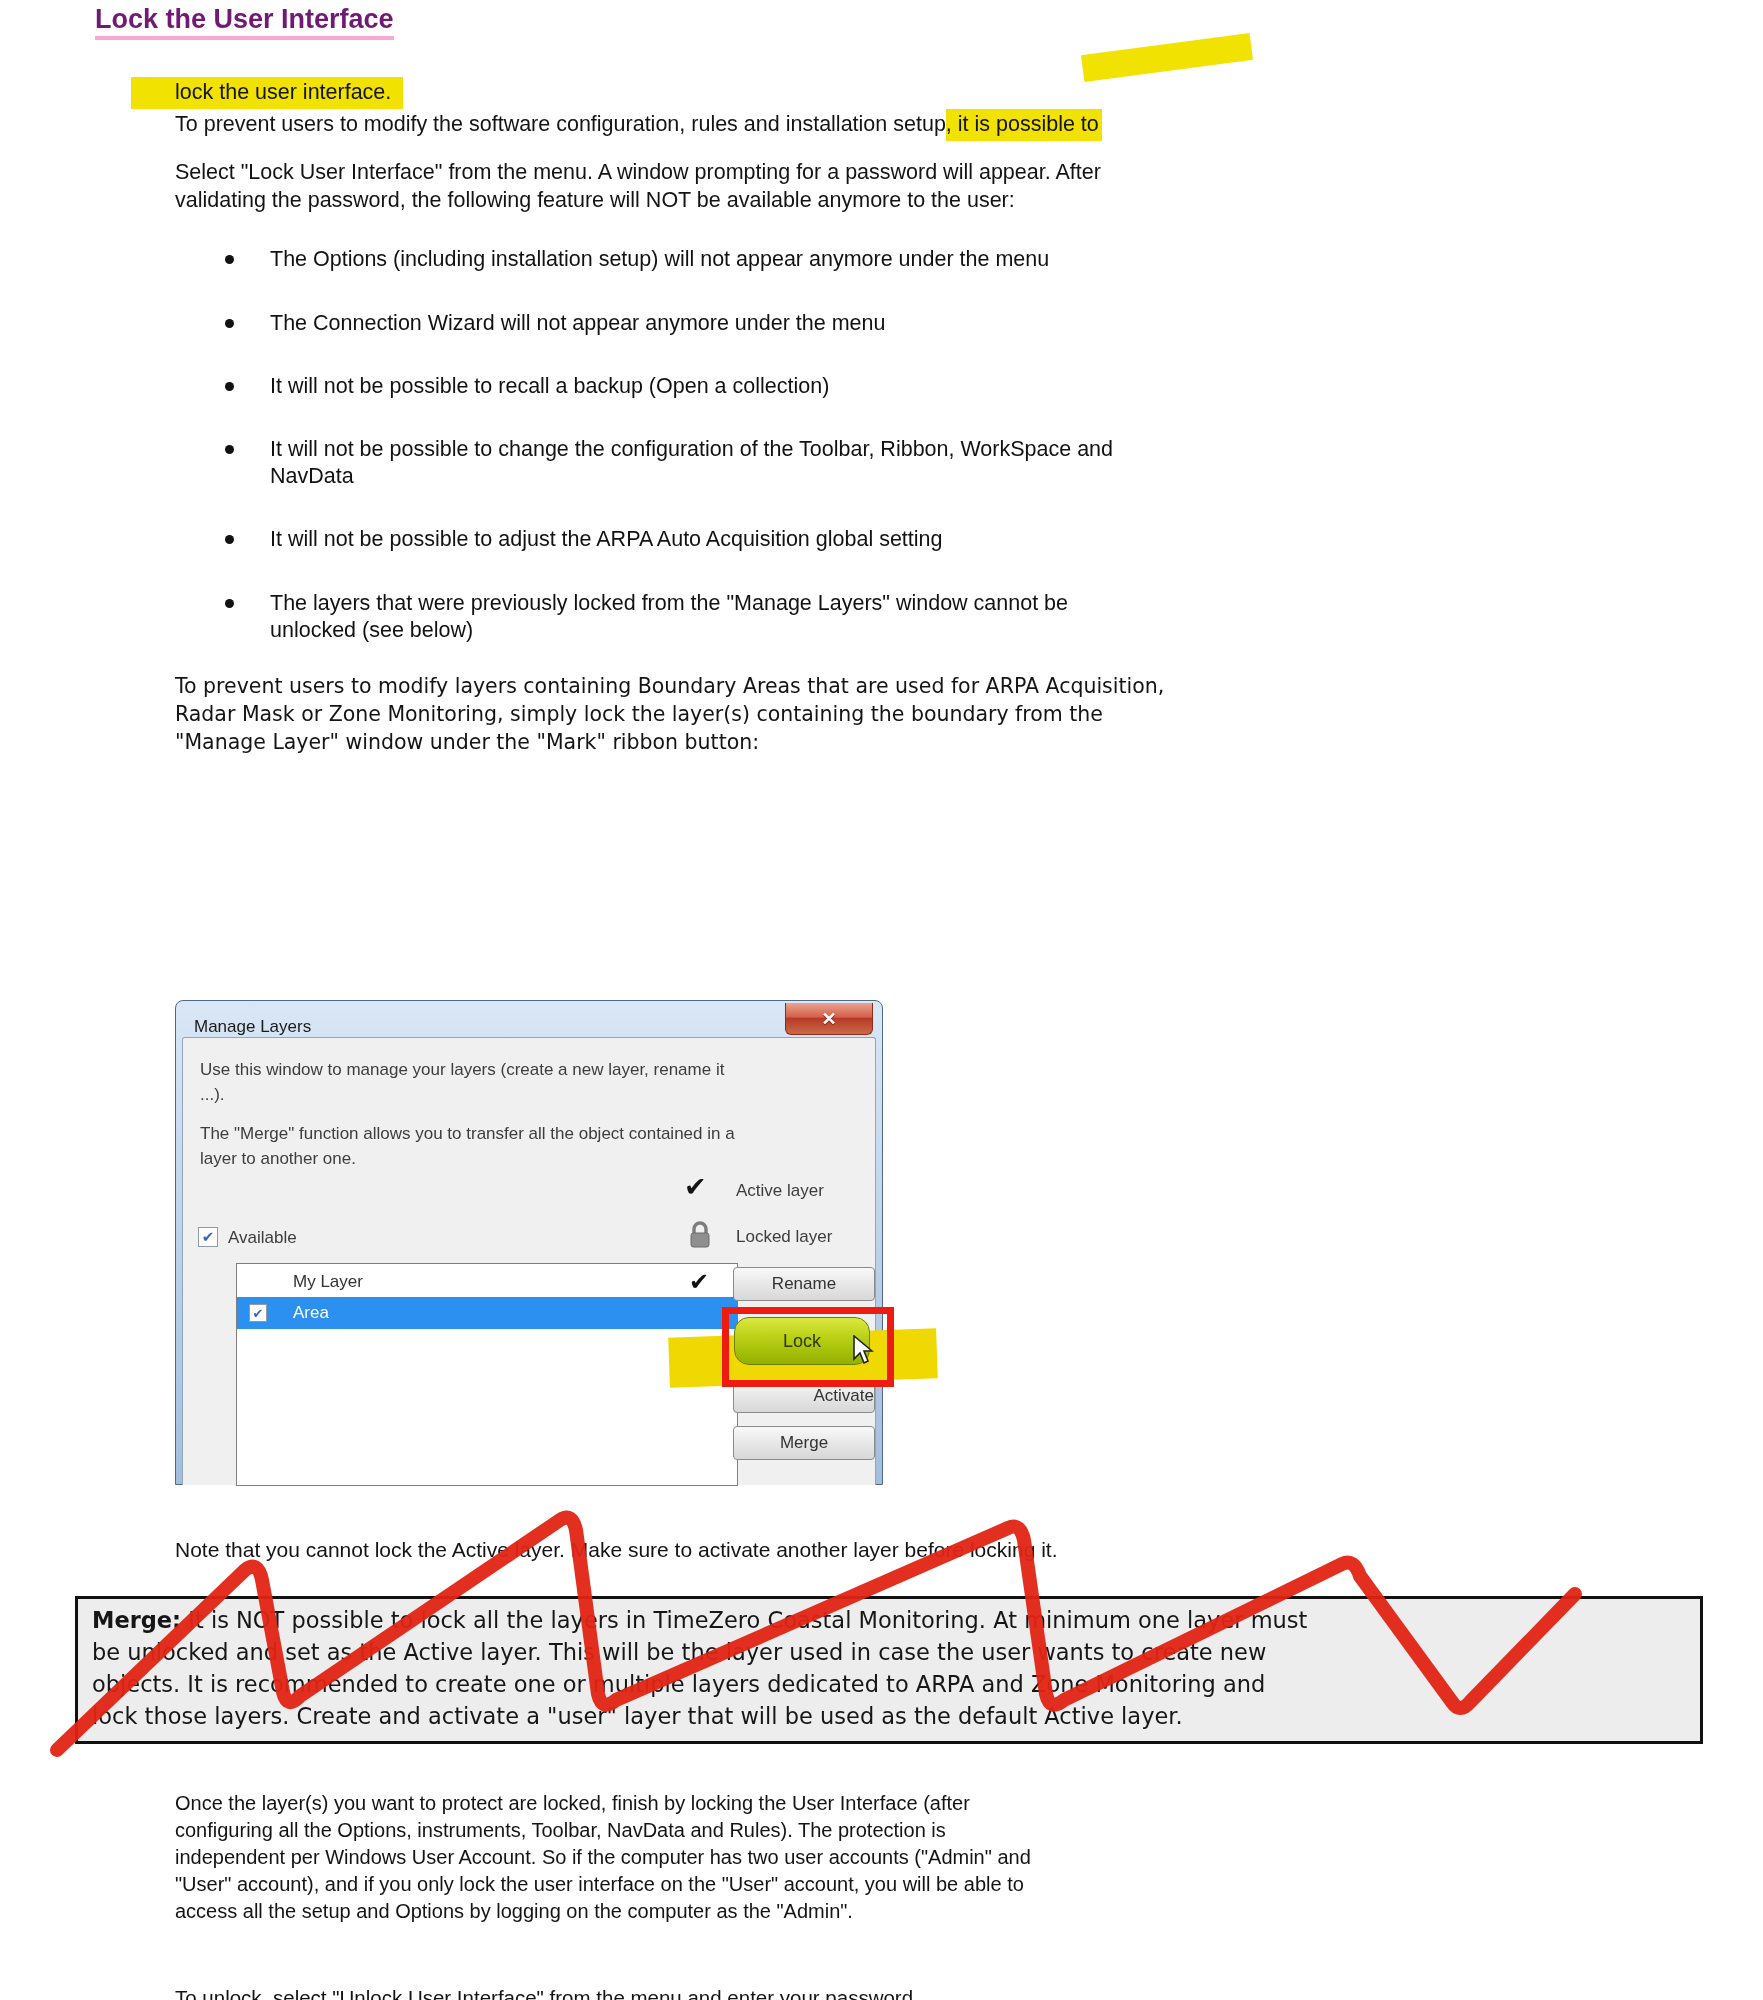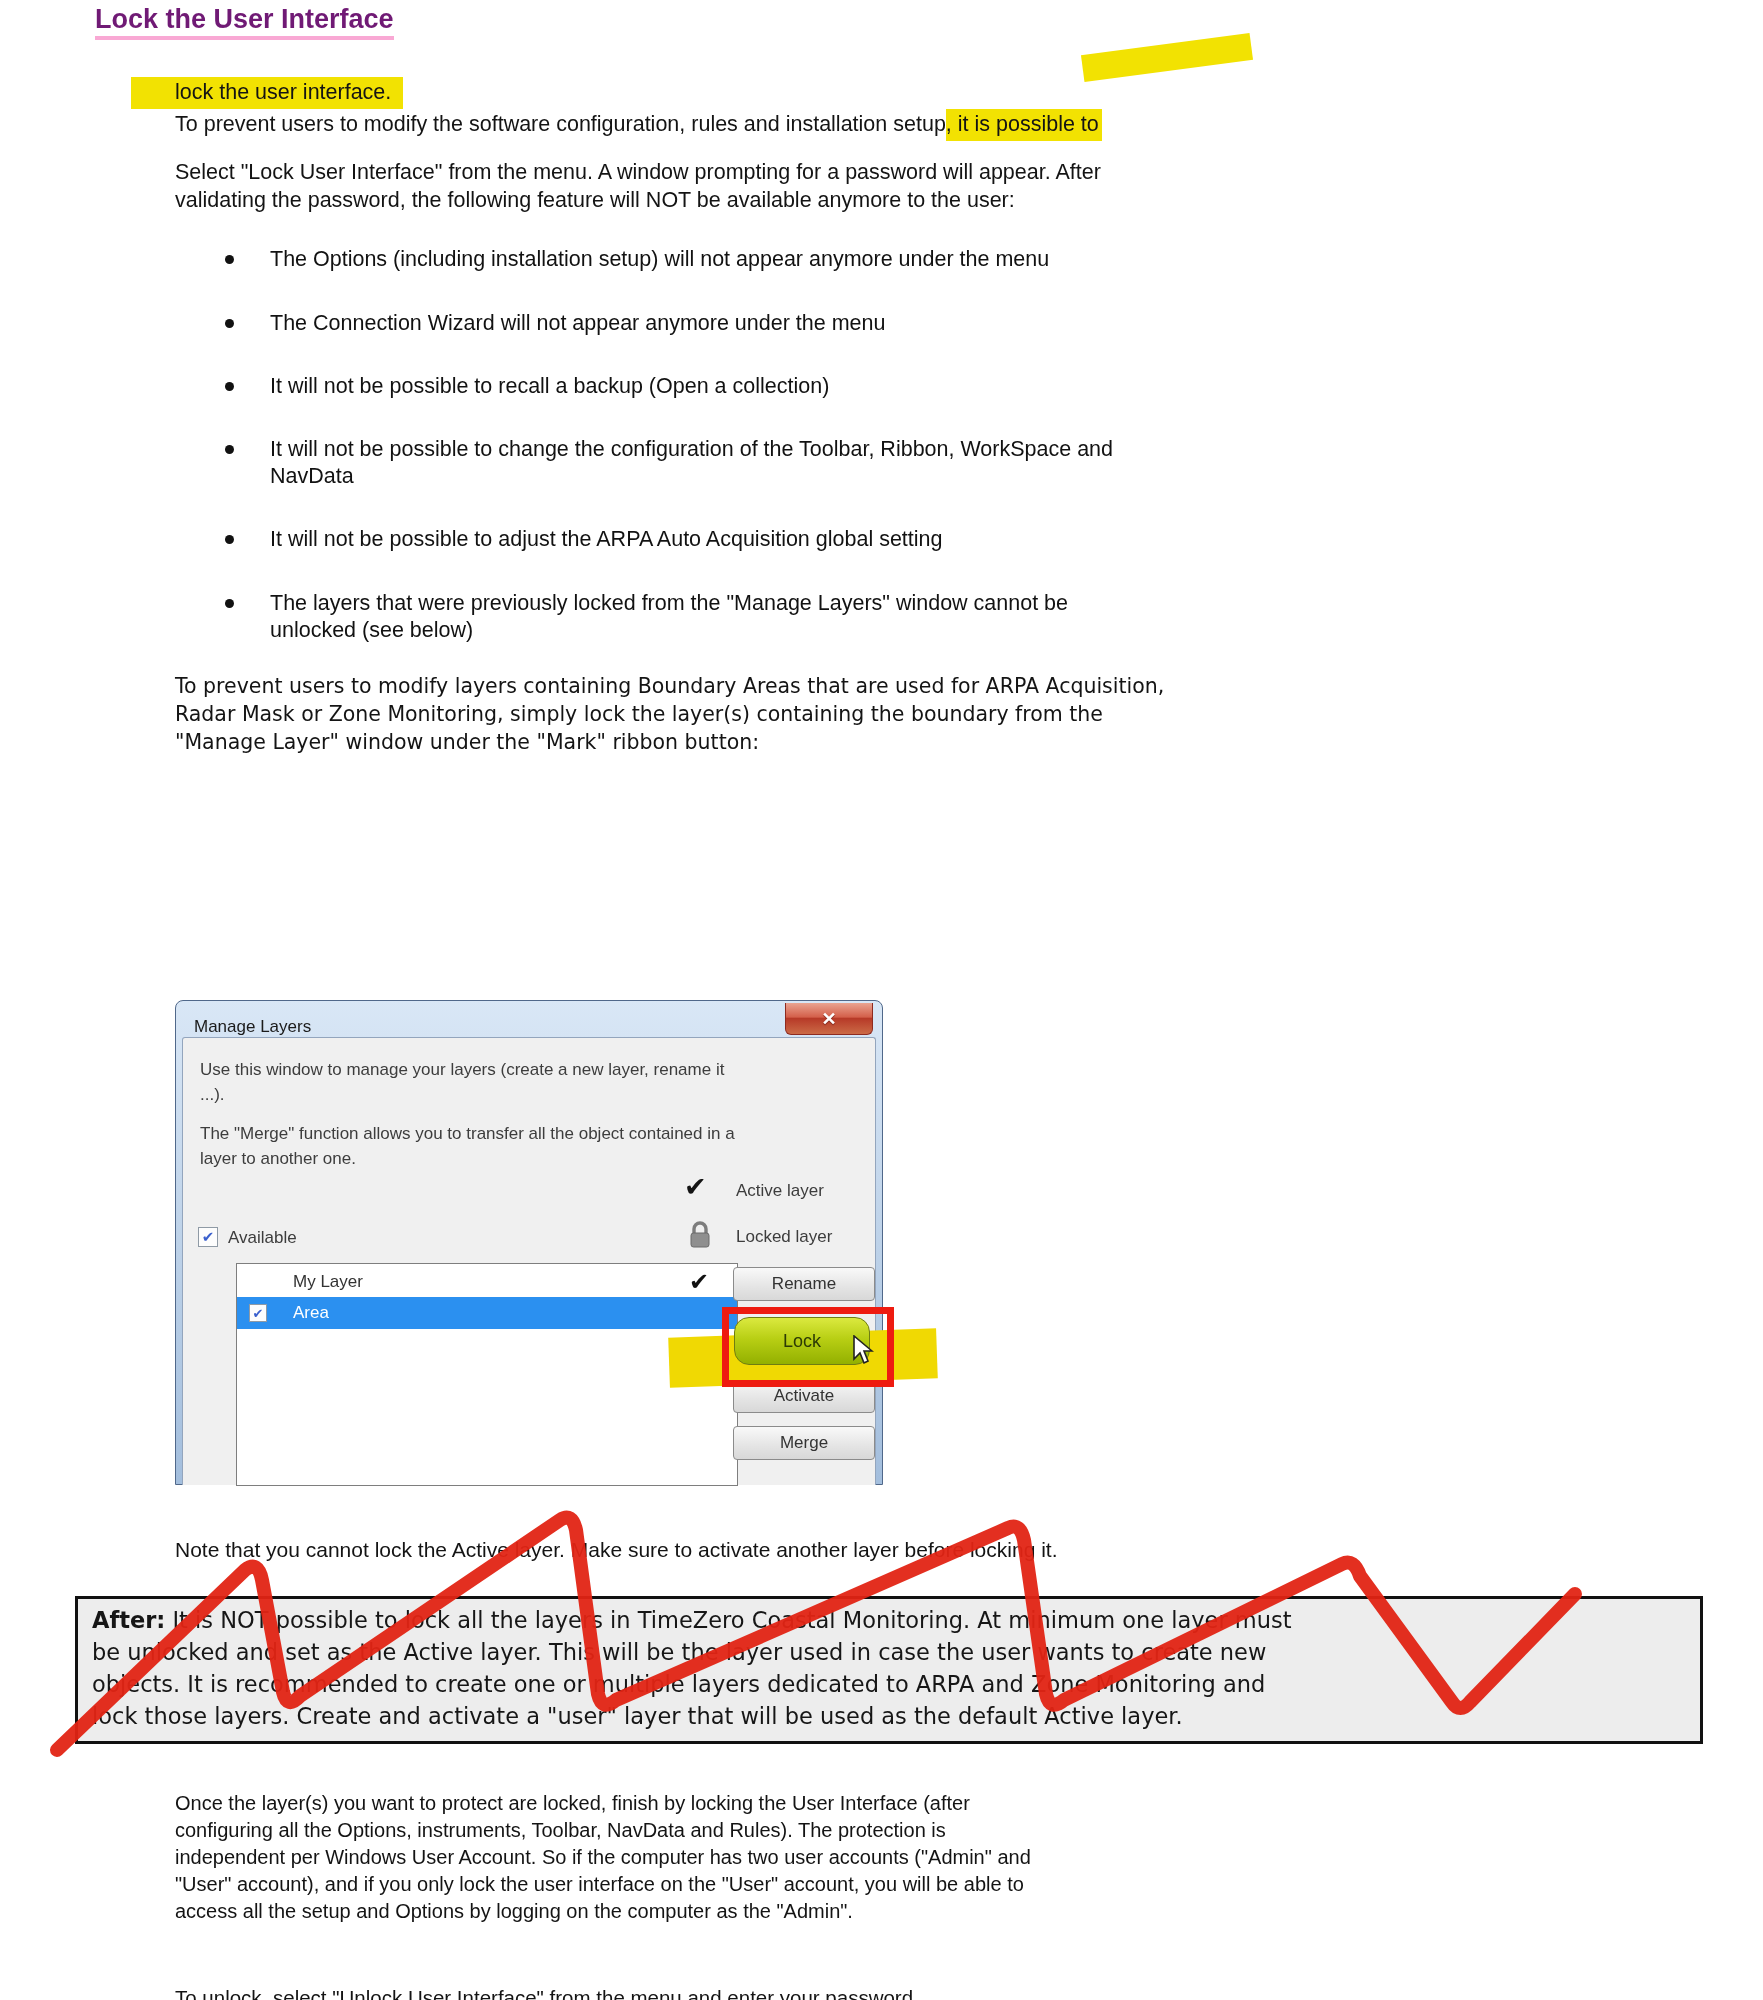--- a/index.html
+++ b/index.html
@@ -66,21 +66,21 @@
   .lrow .rname{position:absolute;left:56px;top:5px;font-size:17px;color:#333;}
   .row-sel{background:#2b90f0;}
   .row-sel .rname{color:#fff;}
   .row-check{position:absolute;right:28px;top:1px;font-size:24px;color:#111;
              font-family:"DejaVu Sans",sans-serif;}
   .dbtn{position:absolute;left:557px;width:140px;height:32px;z-index:2;
         background:linear-gradient(180deg,#f9f9f9,#e4e4e4 60%,#d8d8d8);
         border:1px solid #8b8b8b;border-radius:4px;
         display:flex;align-items:center;justify-content:center;font-size:17px;color:#333;}
   .btn-rename{top:266px;}
-  .btn-activate{top:378px;}
+  .btn-activate{top:378px;justify-content:flex-end;}
   .btn-merge{top:425px;}
   .lock-swipe{position:absolute;left:493px;top:332px;width:268px;height:50px;
               background:#f0d903;z-index:3;transform:rotate(-2deg);}
   .red-box{position:absolute;left:546px;top:306px;width:158px;height:66px;
            border:7px solid #ee1b10;z-index:4;}
   .btn-lock{position:absolute;left:558px;top:316px;width:134px;height:46px;z-index:5;
             background:linear-gradient(180deg,#dbe93f 0%,#b8cf14 45%,#93b000 100%);
             border:1px solid #6f7d12;border-radius:15px;
             display:flex;align-items:center;justify-content:center;font-size:18px;color:#2c3a05;}
   .cursor{position:absolute;left:676px;top:334px;z-index:6;}
@@ -195,21 +195,21 @@
         <span>Activate</span>
       </div>
     <div class="dbtn btn-merge">
         <span>Merge</span>
       </div>
   </div>
 
   <div class="abs para pnote line">Note that you cannot lock the Active layer. Make sure to activate another layer before locking it.</div>
 
   <div class="abs note-box">
-    <div class="line"><b>After:</b><span> It is NOT possible to lock all the layers in TimeZero Coastal Monitoring. At minimum one layer must</span></div>
+    <div class="line"><b>Merge:</b><span> It is NOT possible to lock all the layers in TimeZero Coastal Monitoring. At minimum one layer must</span></div>
     <div class="line">be unlocked and set as the Active layer. This will be the layer used in case the user wants to create new</div>
     <div class="line">objects. It is recommended to create one or multiple layers dedicated to ARPA and Zone Monitoring and</div>
     <div class="line">lock those layers. Create and activate a "user" layer that will be used as the default Active layer.</div>
   </div>
 
   <svg class="abs pen" width="1763" height="2000" viewBox="0 0 1763 2000">
     <path d="M 57 1750 L 245 1570 Q 258 1560 262 1580 L 283 1692 Q 287 1710 300 1696 L 560 1520 Q 572 1512 576 1530 L 598 1694 Q 602 1712 616 1700 L 1008 1528 Q 1020 1522 1024 1540 L 1046 1694 Q 1050 1712 1064 1700 L 1342 1564 Q 1354 1558 1360 1576 L 1452 1702 Q 1460 1714 1470 1702 L 1575 1594" fill="none" stroke="#e12414" stroke-width="14" stroke-linecap="round" stroke-linejoin="round" opacity="0.95"></path>
   </svg>
 
   <div class="abs para p4">

